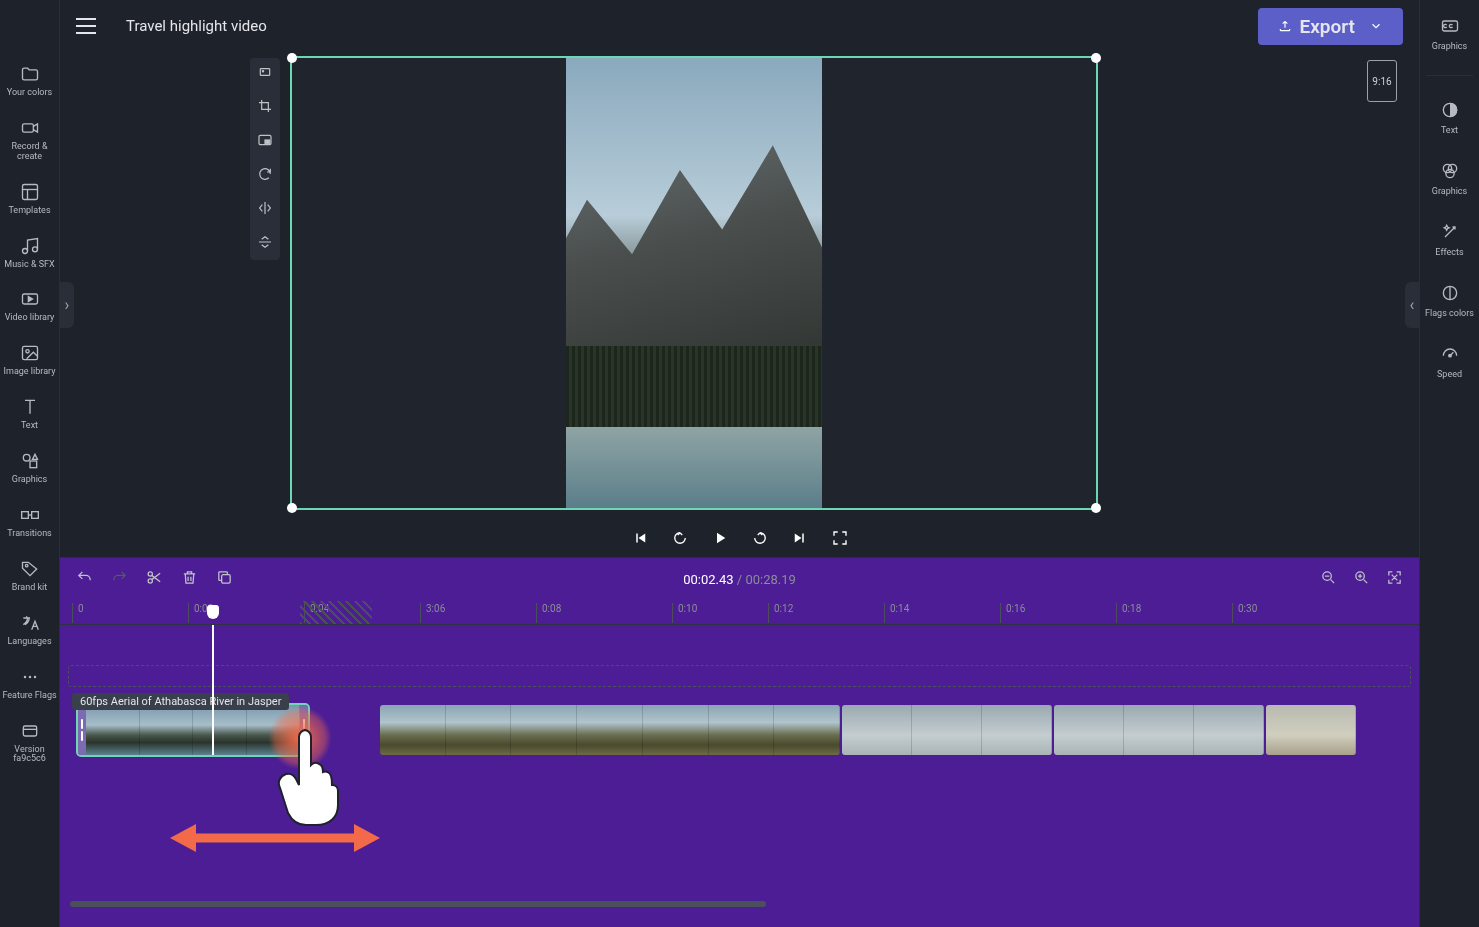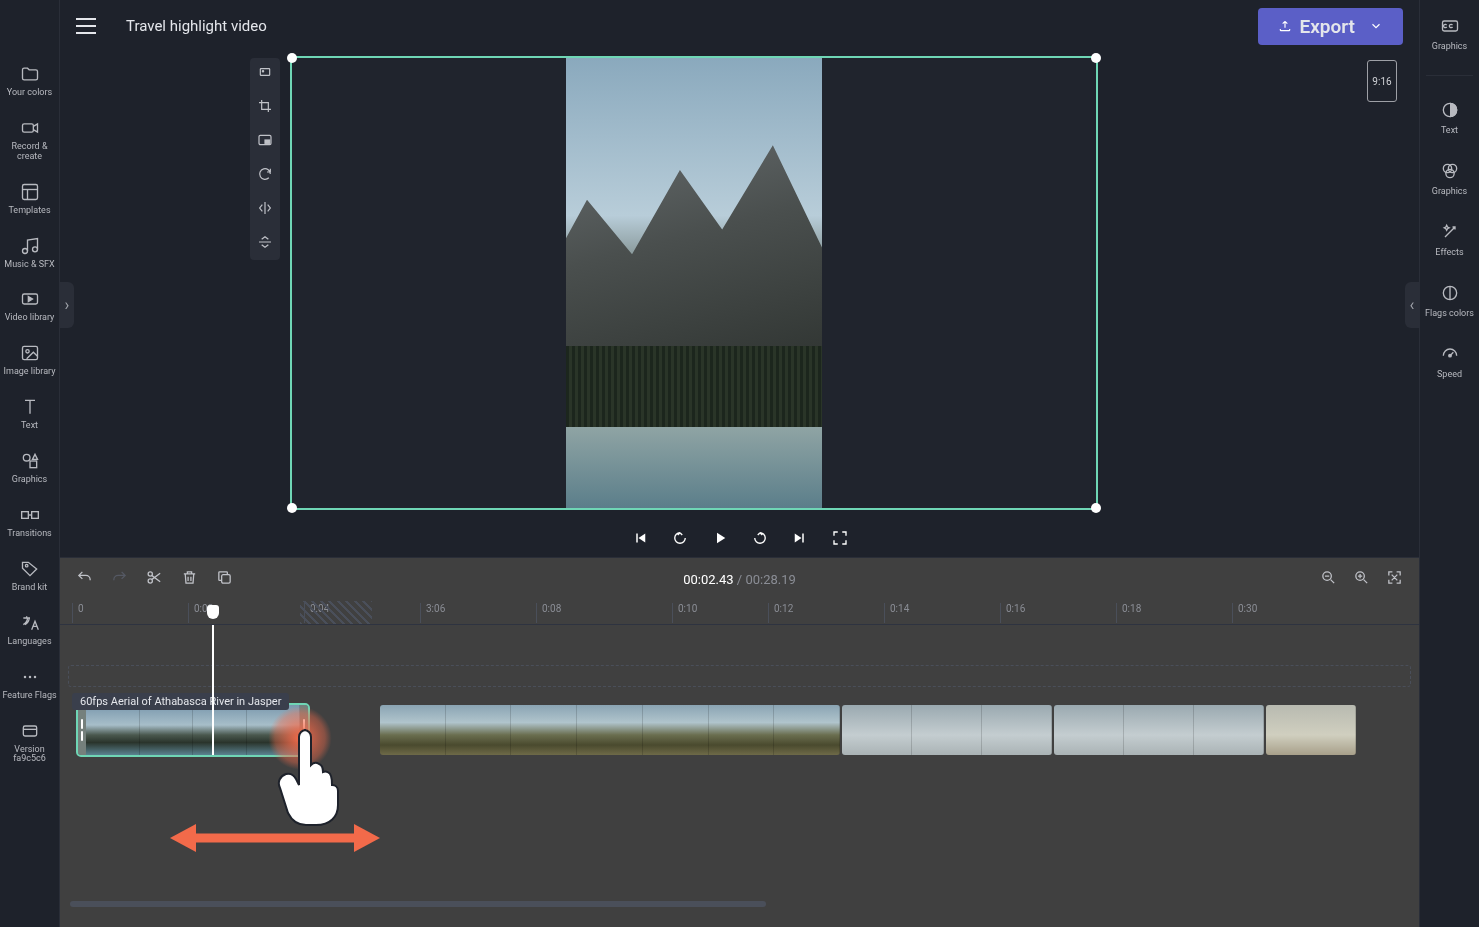--- a/index.html
+++ b/index.html
@@ -45,21 +45,21 @@
 .collapse-arrow { position:absolute; right:28px; bottom:-60px; width:36px; height:16px; background:#2a2e38; border-radius:8px; display:flex; align-items:center; justify-content:center; color:#a0a3aa; cursor:pointer;}
 .left-expand { position:absolute; left:0; top:50%; transform:translateY(-50%); width:14px; height:46px; background:#2a2e38; border-radius:0 6px 6px 0; display:flex; align-items:center; justify-content:center; color:#a0a3aa; cursor:pointer;}
 .right-expand { position:absolute; right:0; top:50%; transform:translateY(-50%); width:14px; height:46px; background:#2a2e38; border-radius:6px 0 0 6px; display:flex; align-items:center; justify-content:center; color:#a0a3aa; cursor:pointer;}
 
 
 .playbar { position: absolute; left: 50%; transform: translateX(-50%); bottom: 6px; display: flex; gap: 22px; align-items: center; }
 .playbar .pc { color: #fff; cursor: pointer; }
 .playbar svg { width: 18px; height: 18px; }
 
 
-.timeline { position: absolute; left: 60px; right: 60px; bottom: 0; height: 370px; background: #404040; }
+.timeline { position: absolute; left: 60px; right: 60px; bottom: 0; height: 370px; background: #4c1d95; }
 .tl-toolbar { height: 44px; display: flex; align-items: center; padding: 0 16px; gap: 18px; border-top: 1px solid #2a2e38; }
 .tl-toolbar .tbtn { color: #c0c2c8; cursor: pointer; }
 .tl-toolbar .tbtn.disabled { color: #555964; cursor: default; }
 .tl-toolbar svg { width: 17px; height: 17px; }
 .timecode { position: absolute; left: 50%; transform: translateX(-50%); font-size: 13px; }
 .timecode .cur { color: #fff; } .timecode .tot { color: #8a8d95; }
 .tl-zoom { margin-left: auto; display: flex; gap: 16px; }
 .ruler { position: relative; height: 24px; border-bottom: 1px solid #2e3340; font-size: 10px; color: #8a8d95; }
 .ruler .tick { position: absolute; top: 2px; height: 20px; border-left: 1px solid #4a4f5a; padding-left: 5px; }
 .ruler .hatch{position:absolute; top:0; height:100%; background:repeating-linear-gradient(45deg,#4a4f5a 0 2px,transparent 2px 6px);}

